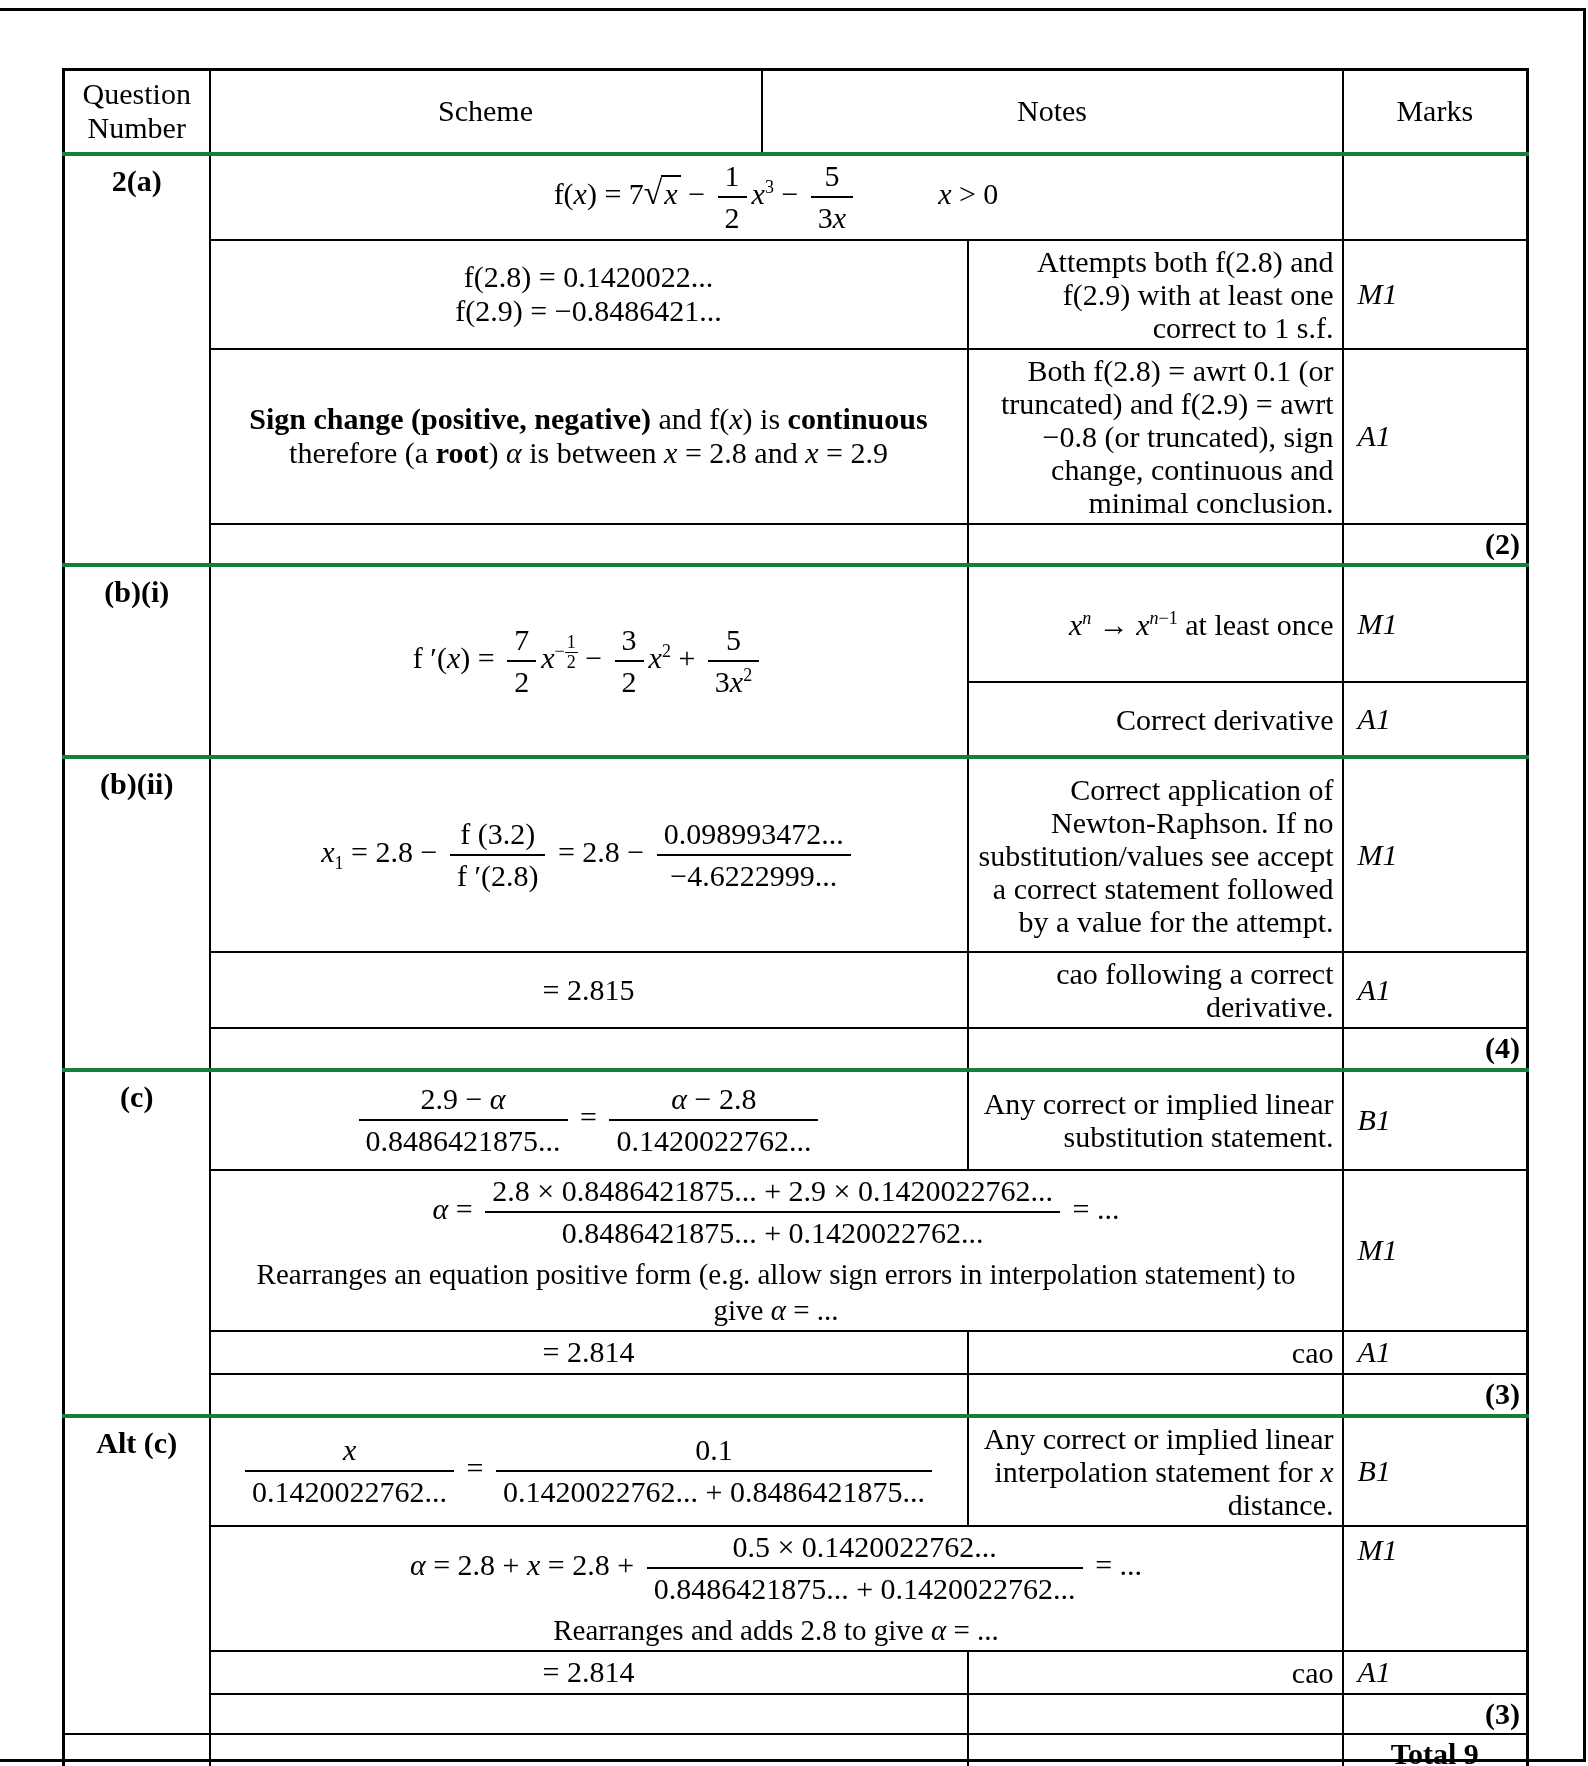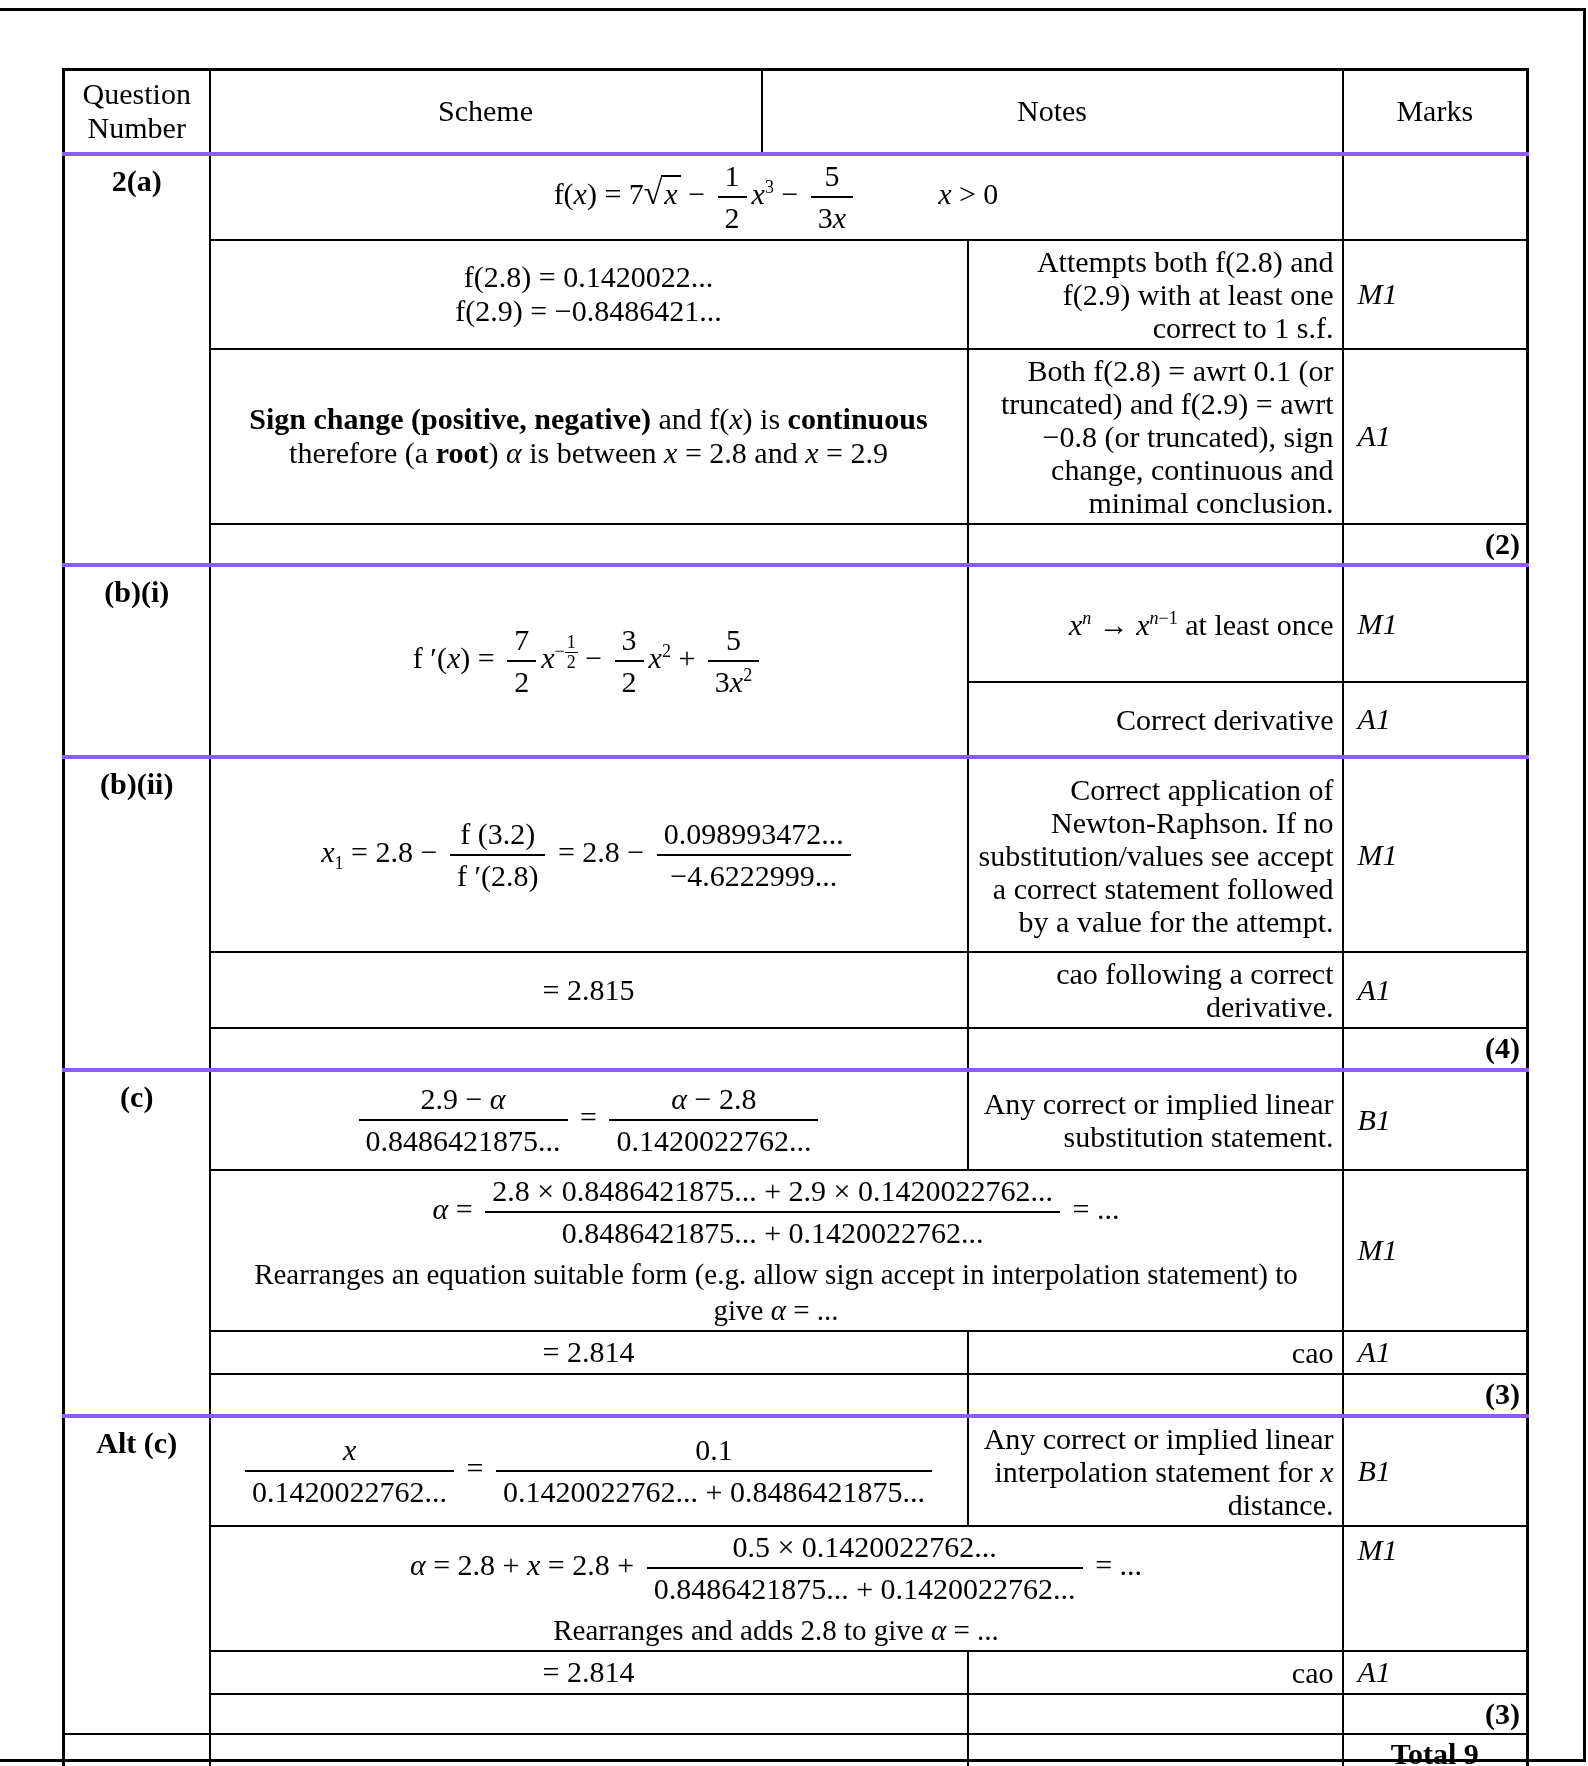--- a/index.html
+++ b/index.html
@@ -4,21 +4,21 @@
 <style>
   html,body{margin:0;padding:0;background:#fff;}
   .page{position:relative;width:1588px;height:1766px;background:#ffffff;overflow:hidden;
         font-family:"Liberation Serif","DejaVu Serif",serif;color:#000;}
   .page-border{position:absolute;left:-6px;top:8px;width:1586px;height:1748px;
                border:3px solid #000;pointer-events:none;}
   table.ms{position:absolute;left:62px;top:68px;width:1464px;border-collapse:collapse;
            table-layout:fixed;border:3px solid #000;}
   td,th{border:2px solid #000;padding:2px 6px;vertical-align:middle;font-weight:normal;
         font-size:30px;line-height:1.15;overflow:hidden;}
-  tr.gs td, tr.gs th{border-top:4px solid #8b5cf6;}
+  tr.gs td, tr.gs th{border-top:4px solid #15803d;}
   
   tr.h-hdr{height:84px}  tr.h-af{height:83px}  tr.h-am1{height:95px} tr.h-aa1{height:175px}
   tr.h-a2{height:38px}   tr.h-bi1{height:117px} tr.h-bi2{height:75px}
   tr.h-bii1{height:195px} tr.h-bii2{height:62px} tr.h-bii3{height:33px}
   tr.h-c1{height:100px}  tr.h-c2{height:137px} tr.h-c3{height:35px} tr.h-c4{height:36px}
   tr.h-al1{height:104px} tr.h-al2{height:116px} tr.h-al3{height:37px} tr.h-al4{height:36px}
   tr.h-tot{height:35px}
   .hdr{text-align:center;}
   .qcol{text-align:center;vertical-align:top;padding-top:8px;font-weight:bold;}
   .qcol.plain{font-weight:bold;}
@@ -116,21 +116,21 @@
 
     <tr class="h-c1 gs">
       <td class="qcol" rowspan="4">(c)</td>
       <td class="sch" colspan="2"><span class="fr"><span class="nm">2.9 − <i>α</i></span><span class="dn">0.8486421875...</span></span> = <span class="fr"><span class="nm"><i>α</i> − 2.8</span><span class="dn">0.1420022762...</span></span></td>
       <td class="nts">Any correct or implied linear substitution statement.</td>
       <td class="mk">B1</td>
     </tr>
     <tr class="h-c2">
       <td class="sch" colspan="3">
             <span class="mline"><i>α</i> = <span class="fr"><span class="nm">2.8 × 0.8486421875... + 2.9 × 0.1420022762...</span><span class="dn">0.8486421875... + 0.1420022762...</span></span> = ...</span>
-            <span class="tline">Rearranges an equation suitable form (e.g. allow sign accept in interpolation statement) to</span>
+            <span class="tline">Rearranges an equation positive form (e.g. allow sign errors in interpolation statement) to</span>
             <span class="tline">give <i>α</i> = ...</span>
           </td>
       <td class="mk">M1</td>
     </tr>
     <tr class="h-c3">
       <td class="sch" colspan="2">= 2.814</td>
       <td class="nts">cao</td>
       <td class="mk">A1</td>
     </tr>
     <tr class="h-c4">

